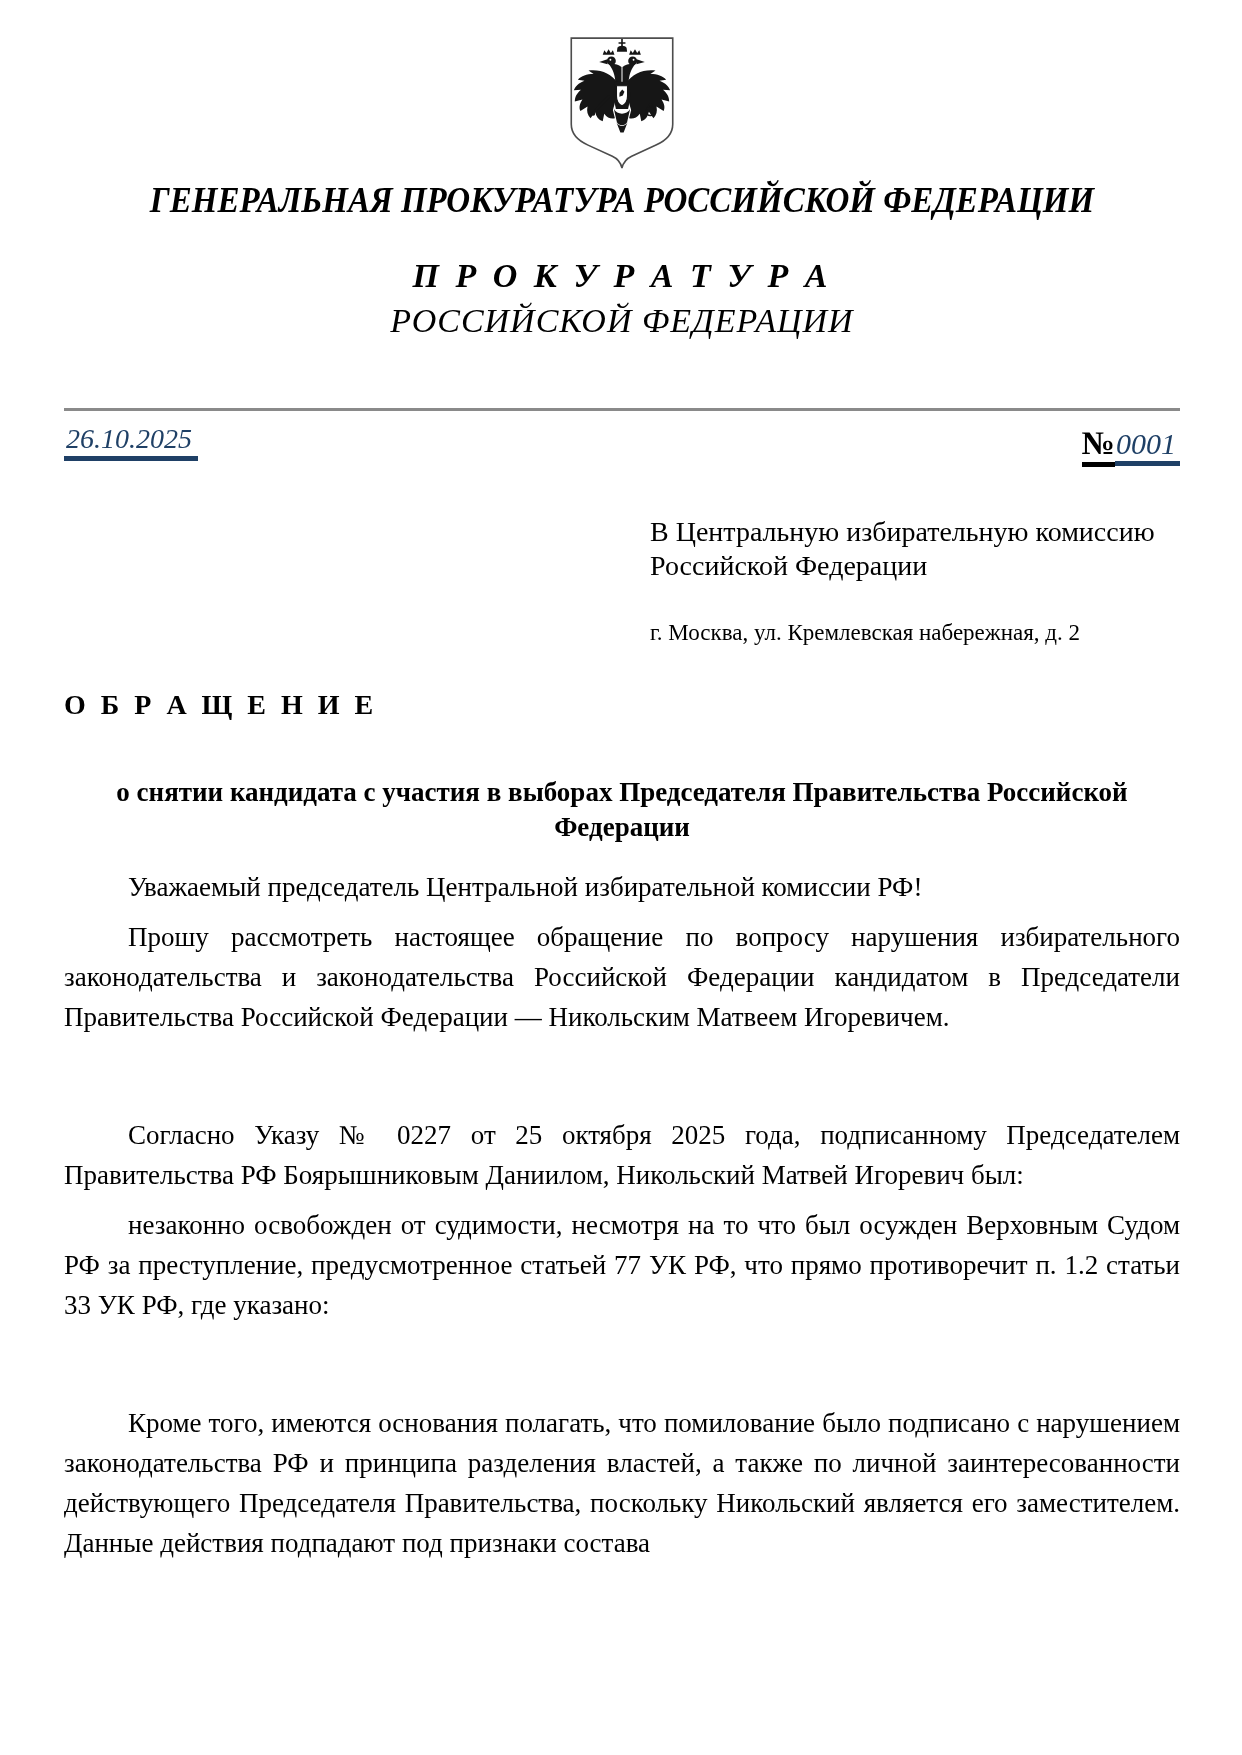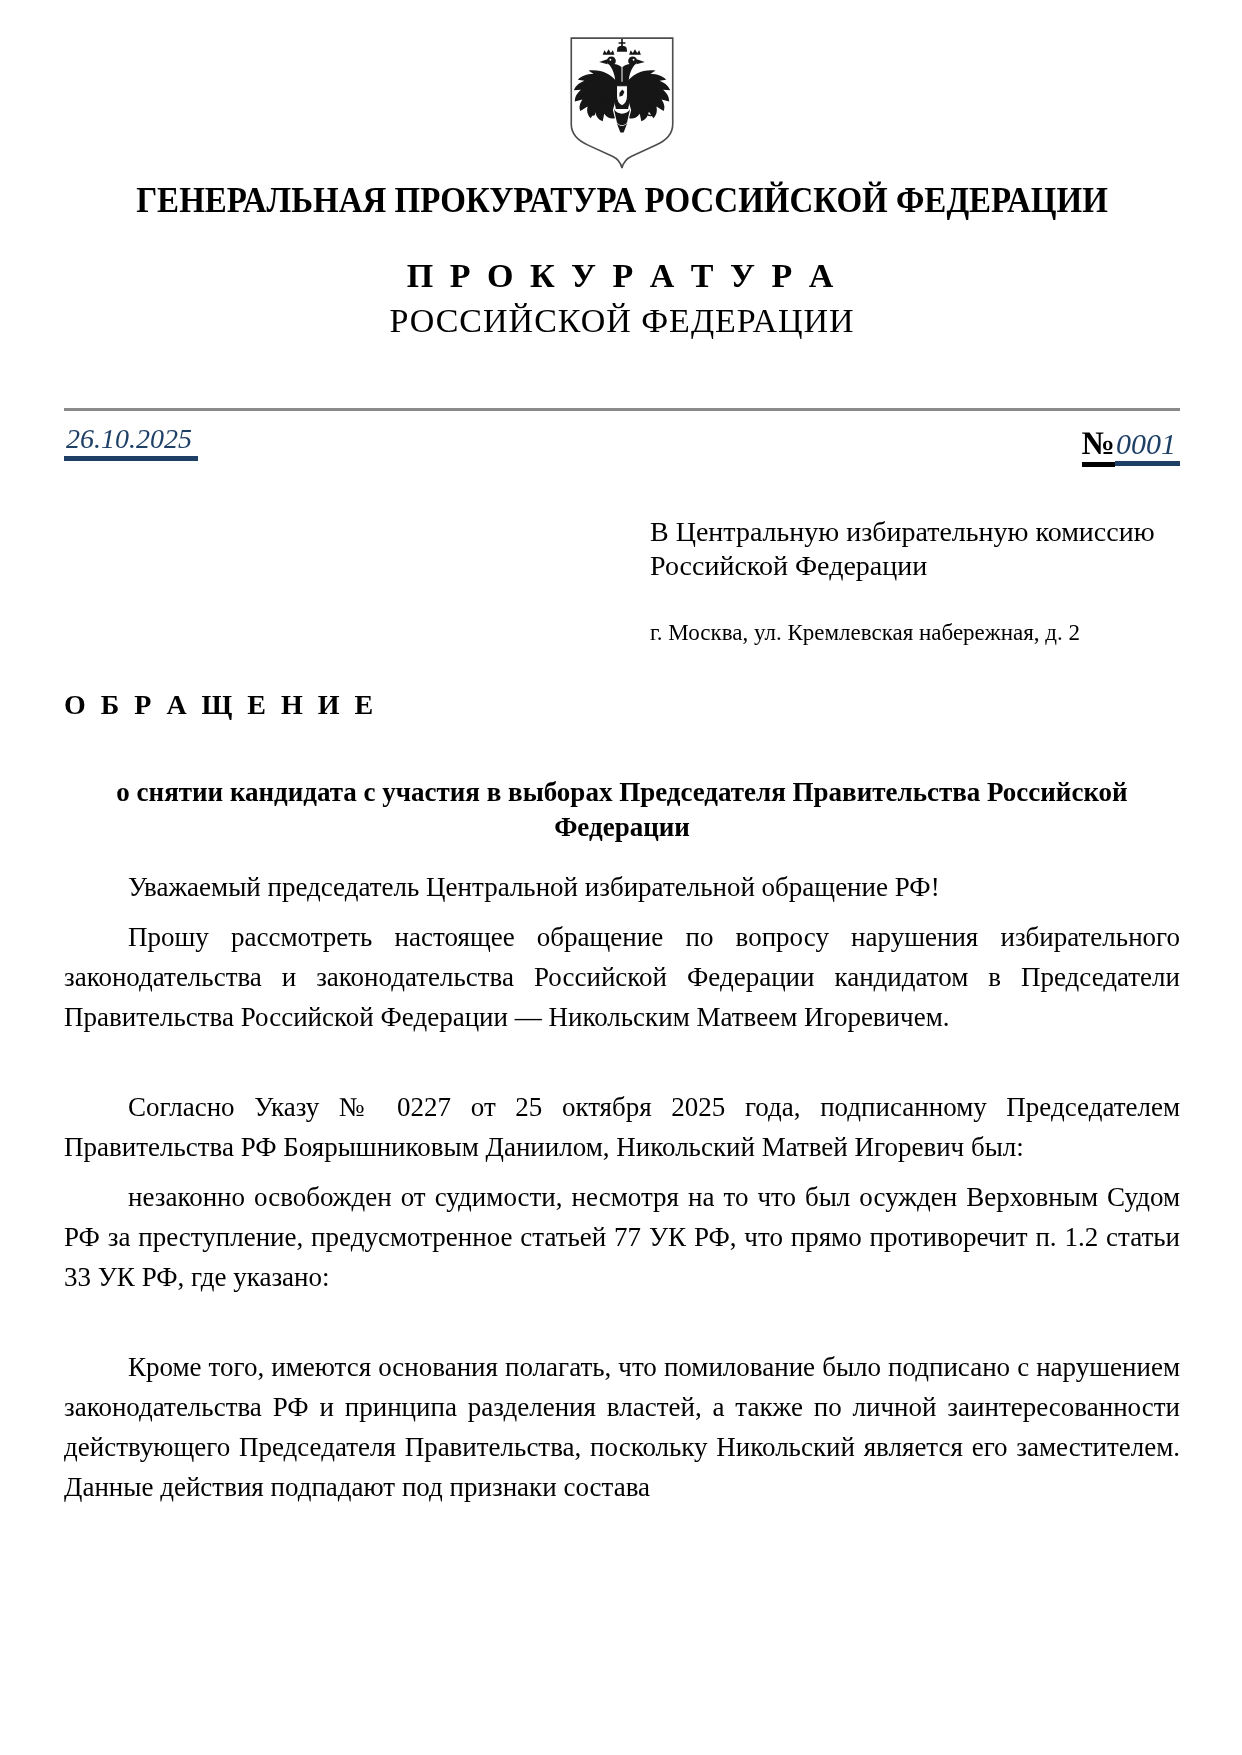--- a/index.html
+++ b/index.html
@@ -9,21 +9,21 @@
     height: 1755px;
     margin: 0 auto;
     background: #ffffff;
     color: #000000;
     font-family: "Liberation Serif", serif;
     overflow: hidden;
   }
   .content { padding: 0 62px 0 64px; }
 
   
-  .letterhead { padding-top: 33px; text-align: center; }
+  .letterhead { padding-top: 33px; text-align: center; font-style: italic; }
   .emblem { display: block; margin: 0 auto; width: 116px; height: 139px; }
   .org-name {
     margin-top: 10px;
     font-size: 33px;
     font-weight: bold;
     letter-spacing: 0px;
     white-space: nowrap;
     transform: scaleY(1.08);
   }
   .title-line1 {
@@ -99,21 +99,21 @@
 
   
   .doc-body { margin-top: 22px; }
   .doc-body p.para {
     margin: 0 0 10px 0;
     font-size: 27px;
     line-height: 40px;
     text-align: justify;
     text-indent: 64px;
   }
-  .doc-body p.para.gap-before { margin-top: 50px; }
+  .doc-body p.para.gap-before { margin-top: 78px; }
 </style>
 </head>
 <body>
 
 <div class="page" style="--accent: #1f4066;">
   <div class="content">
 
     <header class="letterhead">
       <svg class="emblem" viewBox="0 0 114 137" xmlns="http://www.w3.org/2000/svg" aria-hidden="true">
 
@@ -184,21 +184,21 @@
     <div class="recipient">
       <div class="recipient-line">В Центральную избирательную комиссию</div>
       <div class="recipient-line">Российской Федерации</div>
       <div class="recipient-address">г. Москва, ул. Кремлевская набережная, д. 2</div>
     </div>
 
     <div class="doc-heading">О Б Р А Щ Е Н И Е</div>
     <div class="doc-subject">о снятии кандидата с участия в выборах Председателя Правительства Российской Федерации</div>
 
     <div class="doc-body">
-        <p class="para">Уважаемый председатель Центральной избирательной обращение РФ!</p>
+        <p class="para">Уважаемый председатель Центральной избирательной комиссии РФ!</p>
         <p class="para">Прошу рассмотреть настоящее обращение по вопросу нарушения избирательного законодательства и законодательства Российской Федерации кандидатом в Председатели Правительства Российской Федерации — Никольским Матвеем Игоревичем.</p>
         <p class="para gap-before">Согласно Указу № 0227 от 25 октября 2025 года, подписанному Председателем Правительства РФ Боярышниковым Даниилом, Никольский Матвей Игоревич был:</p>
         <p class="para">незаконно освобожден от судимости, несмотря на то что был осужден Верховным Судом РФ за преступление, предусмотренное статьей 77 УК РФ, что прямо противоречит п. 1.2 статьи 33 УК РФ, где указано:</p>
         <p class="para gap-before">Кроме того, имеются основания полагать, что помилование было подписано с нарушением законодательства РФ и принципа разделения властей, а также по личной заинтересованности действующего Председателя Правительства, поскольку Никольский является его заместителем. Данные действия подпадают под признаки состава</p>
       </div>
 
   </div>
 </div>
 
 </body></html>

